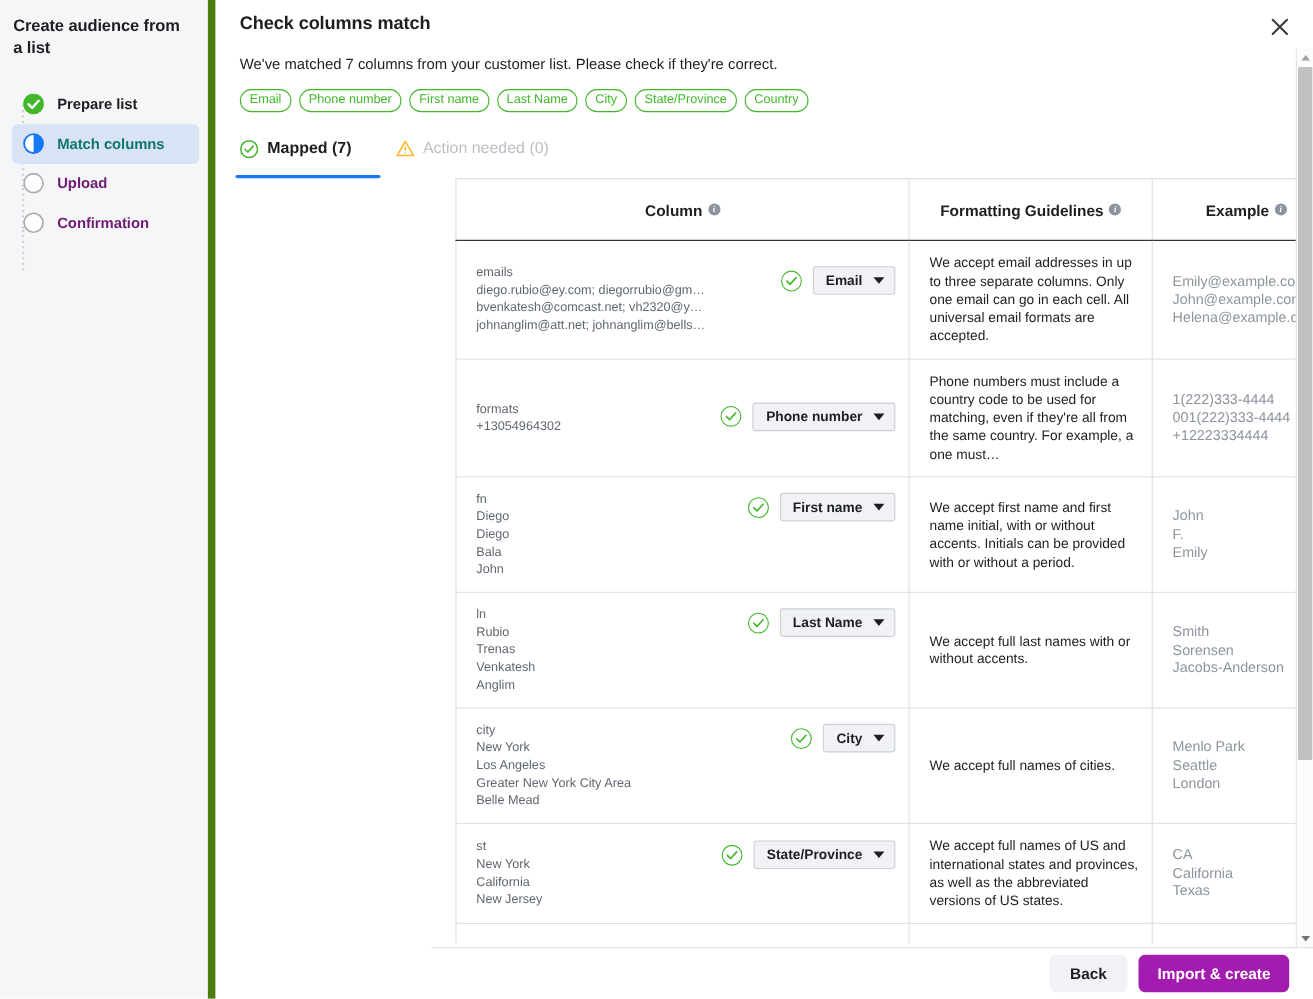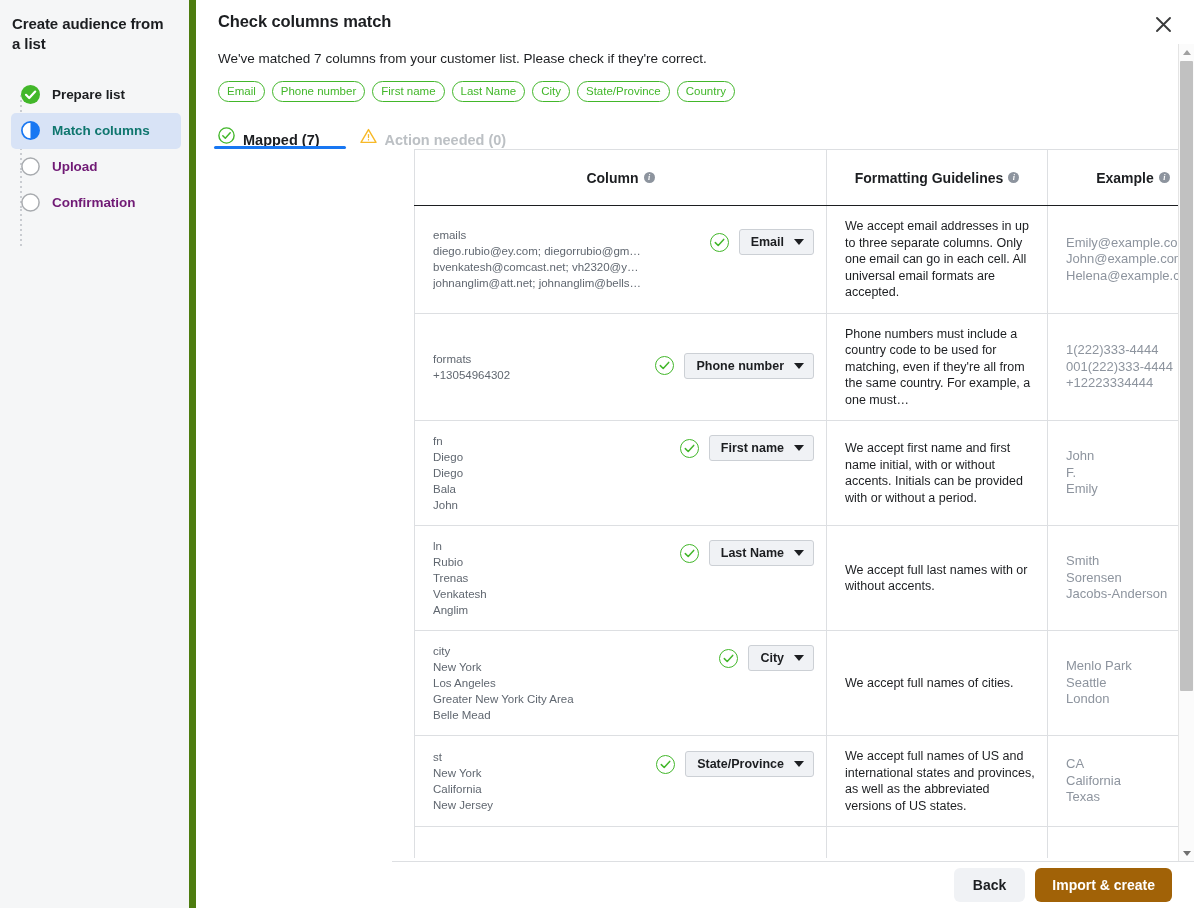--- a/index.html
+++ b/index.html
@@ -51,23 +51,23 @@
   .chips { display: flex; gap: 7px; margin-top: 15px; flex-wrap: wrap; }
   .chip {
     border: 1px solid #42b72a; border-radius: 11px;
     color: #42b72a; font-size: 11.5px;
     padding: 2px 8px 3px; line-height: 14px;
     white-space: nowrap; background: #fff;
   }
 
   
   .tabs { display: flex; margin-top: 25px; padding-left: 22px; gap: 40px; position: relative; }
-  .tab { display: flex; align-items: flex-end; gap: 8px; padding-bottom: 1px; position: relative; }
+  .tab { display: flex; align-items: flex-start; gap: 8px; padding-bottom: 13px; position: relative; }
   .tab-label { font-size: 14.5px; font-weight: bold; color: #1c1e21; }
-  .tab.inactive .tab-label { color: #bcc0c4; font-weight: bold; }
+  .tab.inactive .tab-label { color: #bcc0c4; font-weight: normal; }
   .tab.active::after {
     content: ""; position: absolute; left: -4px; right: -26px; bottom: 0;
     height: 3px; background: #1877f2; border-radius: 2px;
   }
 
   
   .table-wrap { margin-left: 218px; margin-top: 0; width: 804px; }
   table.cols { border-collapse: collapse; width: 804px; table-layout: fixed; background: #fff; }
   table.cols th {
     border: 1px solid #dddfe2; border-bottom: 1px solid #1c1e21;
@@ -112,21 +112,21 @@
 
   
   .footer {
     position: absolute; left: 196px; right: 0; bottom: 0; height: 47px;
     background: #fff; border-top: 1px solid #dddfe2;
     display: flex; align-items: center; justify-content: flex-end;
     gap: 10px; padding-right: 22px; margin-top: 40px;
   }
   .btn { border-radius: 6px; font-size: 14px; font-weight: bold; cursor: pointer; border: none; }
   .btn-back { background: #f0f2f5; color: #1c1e21; padding: 9px 19px; }
-  .btn-primary { background: #a16207; color: #fff; padding: 9px 17px; }
+  .btn-primary { background: #a21caf; color: #fff; padding: 9px 17px; }
 
   
   .close-btn {
     position: absolute; top: 11px; right: 18px;
     width: 26px; height: 26px; display: flex; align-items: center; justify-content: center;
     cursor: pointer;
   }
 
   
   .scrollbar {

